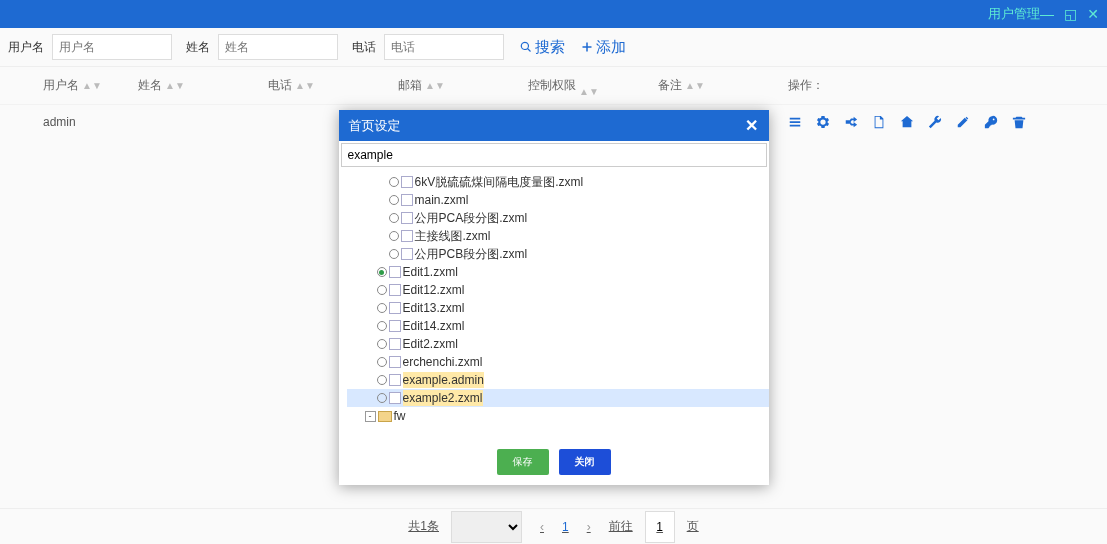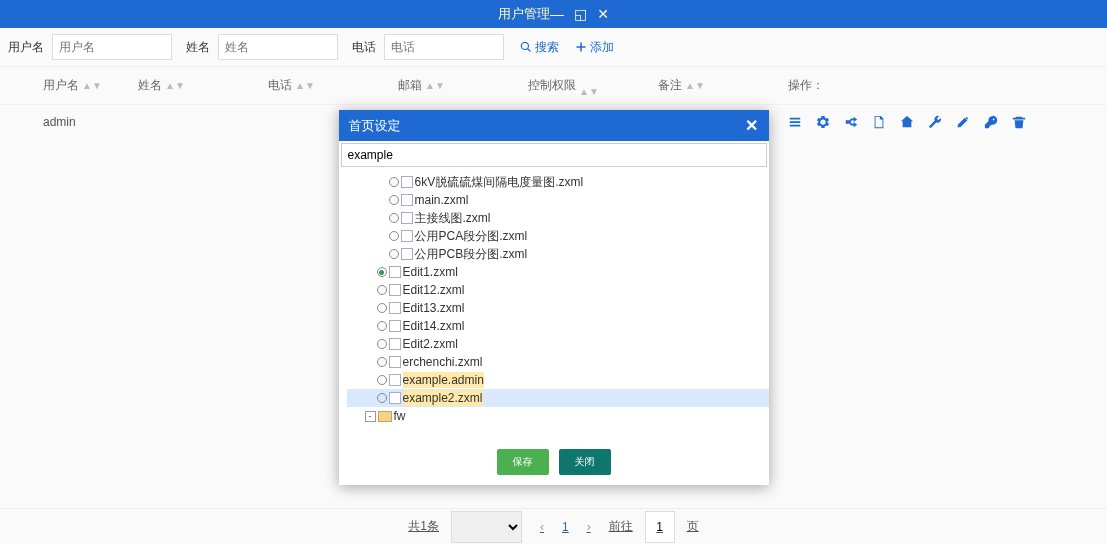--- a/index.html
+++ b/index.html
@@ -1,29 +1,29 @@
 <!DOCTYPE html>
 <html><head>
   <meta charset="utf-8">
   <style>
     * { margin: 0; padding: 0; box-sizing: border-box; font-family: "Microsoft YaHei", Arial, sans-serif; }
     body { background: #fafafa; width: 1107px; height: 544px; overflow: hidden; position: relative; font-size: 12px; }
 
-    .titlebar { background: #1e6ad2; color: #fef9c3; height: 28px; display: flex; align-items: center; padding: 0 8px; justify-content: center; }
+    .titlebar { background: #1e6ad2; color: #5eead4; height: 28px; display: flex; align-items: center; padding: 0 8px; justify-content: flex-end; }
     .titlebar .title { font-size: 13px; }
     .win-controls { display: flex; gap: 10px; }
     .win-controls span { cursor: pointer; font-size: 14px; }
 
     .filter-bar { display: flex; align-items: center; padding: 6px 8px; gap: 6px; border-bottom: 1px solid #eee; }
     .filter-bar label { color: #333; font-size: 12px; margin-right: 2px; }
     .filter-bar input { height: 26px; border: 1px solid #ddd; padding: 0 6px; font-size: 12px; color: #555; }
     .filter-bar .inp-user { width: 120px; }
     .filter-bar .inp-name { width: 120px; }
     .filter-bar .inp-tel { width: 120px; }
-    .action-link { color: #1e6ad2; display: inline-flex; align-items: center; gap: 3px; margin-left: 10px; cursor: pointer; font-size: 12px; }
+    .action-link { color: #1e6ad2; display: inline-flex; align-items: center; gap: 3px; margin-left: 10px; cursor: pointer; font-size: 15px; }
     .action-link svg { width: 12px; height: 12px; fill: #1e6ad2; }
 
     .table-head { display: flex; align-items: center; padding: 10px 8px; color: #666; font-size: 12px; }
     .table-row { display: flex; align-items: center; padding: 10px 8px; color: #555; font-size: 12px; border-top: 1px solid #f2f2f2; }
     .col { display: flex; align-items: center; gap: 3px; }
     .col-user { width: 130px; padding-left: 35px; }
     .col-name { width: 130px; }
     .col-tel { width: 130px; }
     .col-mail { width: 130px; align-items: center; }
     .col-ctrl { width: 130px; align-items: flex-end; }
@@ -52,21 +52,21 @@
     .tree-node.selected { background:#d8e8ff; }
     .tree-node.highlight span.label { background:#ffe9a8; }
     .tree-radio { width:10px; height:10px; border:1px solid #888; border-radius:50%; display:inline-block; flex-shrink:0; position:relative;}
     .tree-radio.checked::after { content:""; position:absolute; inset:1.5px; background:#2e9c48; border-radius:50%; }
     .tree-file-icon { width:12px; height:12px; display:inline-block; background:#fff; border:1px solid #aac; flex-shrink:0; position:relative;}
     .tree-folder-icon { width:14px; height:11px; display:inline-block; background:#f4d48a; border:1px solid #c9a44a; flex-shrink:0;}
     .tree-toggler { color:#555; width:11px; height:11px; border:1px solid #999; display:inline-flex; align-items:center; justify-content:center; font-size:9px; line-height:9px; flex-shrink:0;}
     .modal-footer { display:flex; justify-content:center; gap:10px; padding:10px 0;}
     .btn { border:none; color:#fff; padding:6px 16px; font-size:10px; cursor:pointer; border-radius:2px;}
     .btn-save { background:#4caf50;}
-    .btn-cancel { background:#0f766e;}
+    .btn-cancel { background:#1d4ed8;font-weight:bold;}
 
     .indent-1 { padding-left: 30px; }
     .indent-2 { padding-left: 42px; }
     .indent-f { padding-left: 18px; }
     .indent-3 { padding-left: 48px; }
   </style>
 </head>
 <body>
 
 <div class="titlebar">
@@ -195,26 +195,26 @@
             <span class="label">6kV脱硫硫煤间隔电度量图.zxml</span>
           </div>
           <div class="tree-node indent-2">
             <span class="tree-radio"></span>
             <span class="tree-file-icon"></span>
             <span class="label">main.zxml</span>
           </div>
           <div class="tree-node indent-2">
             <span class="tree-radio"></span>
             <span class="tree-file-icon"></span>
+            <span class="label">公用PCA段分图.zxml</span>
+          </div>
+          <div class="tree-node indent-2">
+            <span class="tree-radio"></span>
+            <span class="tree-file-icon"></span>
             <span class="label">主接线图.zxml</span>
-          </div>
-          <div class="tree-node indent-2">
-            <span class="tree-radio"></span>
-            <span class="tree-file-icon"></span>
-            <span class="label">公用PCA段分图.zxml</span>
           </div>
           <div class="tree-node indent-2">
             <span class="tree-radio"></span>
             <span class="tree-file-icon"></span>
             <span class="label">公用PCB段分图.zxml</span>
           </div>
           <div class="tree-node indent-1">
             <span class="tree-radio checked"></span>
             <span class="tree-file-icon"></span>
             <span class="label">Edit1.zxml</span>

